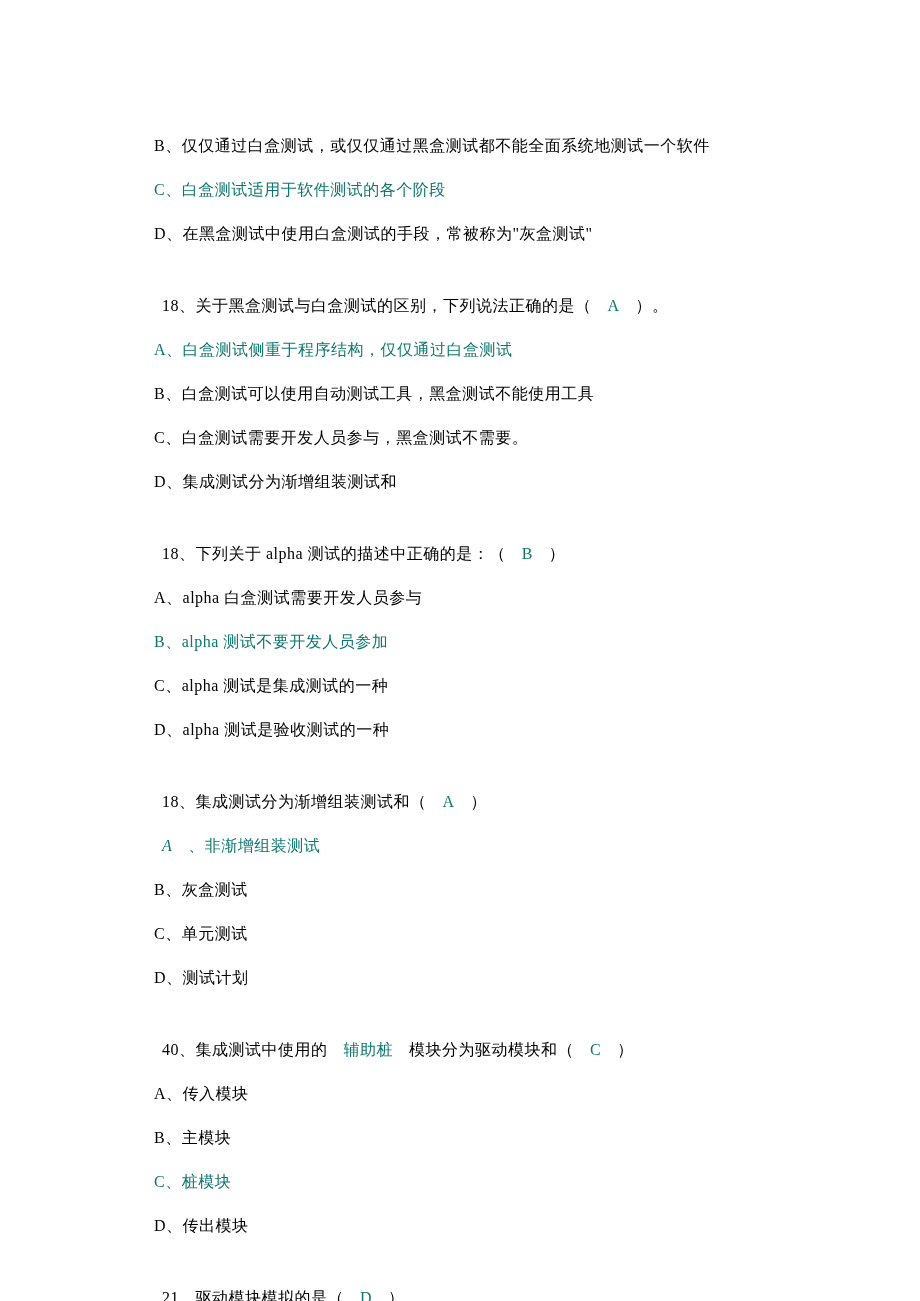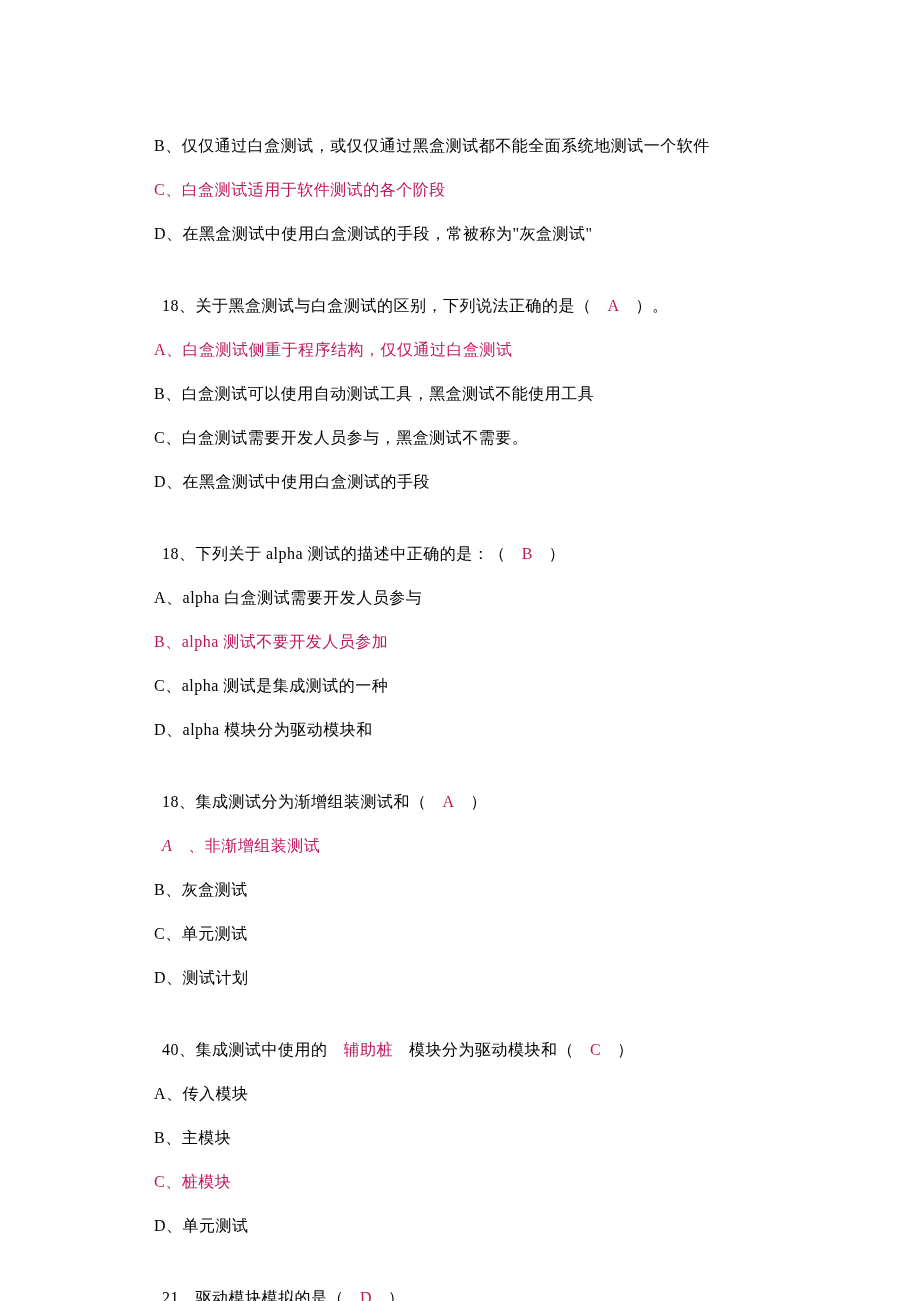--- a/index.html
+++ b/index.html
@@ -10,50 +10,50 @@
       font-family: "SimSun", "宋体", serif;
       padding: 110px 130px 60px 130px;
     }
     .line {
       font-size: 16px;
       line-height: 1.5;
       margin-bottom: 20px;
       color: #000000;
       letter-spacing: 0.5px;
     }
-    .red { color: #be185d; }
+    .red { color: #0f766e; }
     .gap { height: 20px; }
     .italic { font-style: italic; }
   </style>
 </head>
 <body>
 
 <div class="line">B、仅仅通过白盒测试，或仅仅通过黑盒测试都不能全面系统地测试一个软件</div>
 <div class="line red">C、白盒测试适用于软件测试的各个阶段</div>
 <div class="line">D、在黑盒测试中使用白盒测试的手段，常被称为"灰盒测试"</div>
 
 <div class="gap"></div>
 
 <div class="line">
   <span>18、关于黑盒测试与白盒测试的区别，下列说法正确的是（</span><span class="red">A</span><span>）。</span>
 </div>
 <div class="line red">A、白盒测试侧重于程序结构，仅仅通过白盒测试</div>
 <div class="line">B、白盒测试可以使用自动测试工具，黑盒测试不能使用工具</div>
 <div class="line">C、白盒测试需要开发人员参与，黑盒测试不需要。</div>
-<div class="line">D、在黑盒测试中使用白盒测试的手段</div>
+<div class="line">D、集成测试分为渐增组装测试和</div>
 
 <div class="gap"></div>
 
 <div class="line">
   <span>18、下列关于 alpha 测试的描述中正确的是：（</span><span class="red">B</span><span>）</span>
 </div>
 <div class="line">A、alpha 白盒测试需要开发人员参与</div>
 <div class="line red">B、alpha 测试不要开发人员参加</div>
 <div class="line">C、alpha 测试是集成测试的一种</div>
-<div class="line">D、alpha 模块分为驱动模块和</div>
+<div class="line">D、alpha 测试是验收测试的一种</div>
 
 <div class="gap"></div>
 
 <div class="line">
   <span>18、集成测试分为渐增组装测试和（</span><span class="red">A</span><span>）</span>
 </div>
 <div class="line red">
   <span class="italic">A</span><span>、非渐增组装测试</span>
 </div>
 <div class="line">B、灰盒测试</div>
@@ -61,19 +61,19 @@
 <div class="line">D、测试计划</div>
 
 <div class="gap"></div>
 
 <div class="line">
   <span>40、集成测试中使用的</span><span class="red">辅助桩</span><span>模块分为驱动模块和（</span><span class="red">C</span><span>）</span>
 </div>
 <div class="line">A、传入模块</div>
 <div class="line">B、主模块</div>
 <div class="line red">C、桩模块</div>
-<div class="line">D、单元测试</div>
+<div class="line">D、传出模块</div>
 
 <div class="gap"></div>
 
 <div class="line">
   <span>21、驱动模块模拟的是（</span><span class="red">D</span><span>）</span>
 </div>
 
 </body></html>

